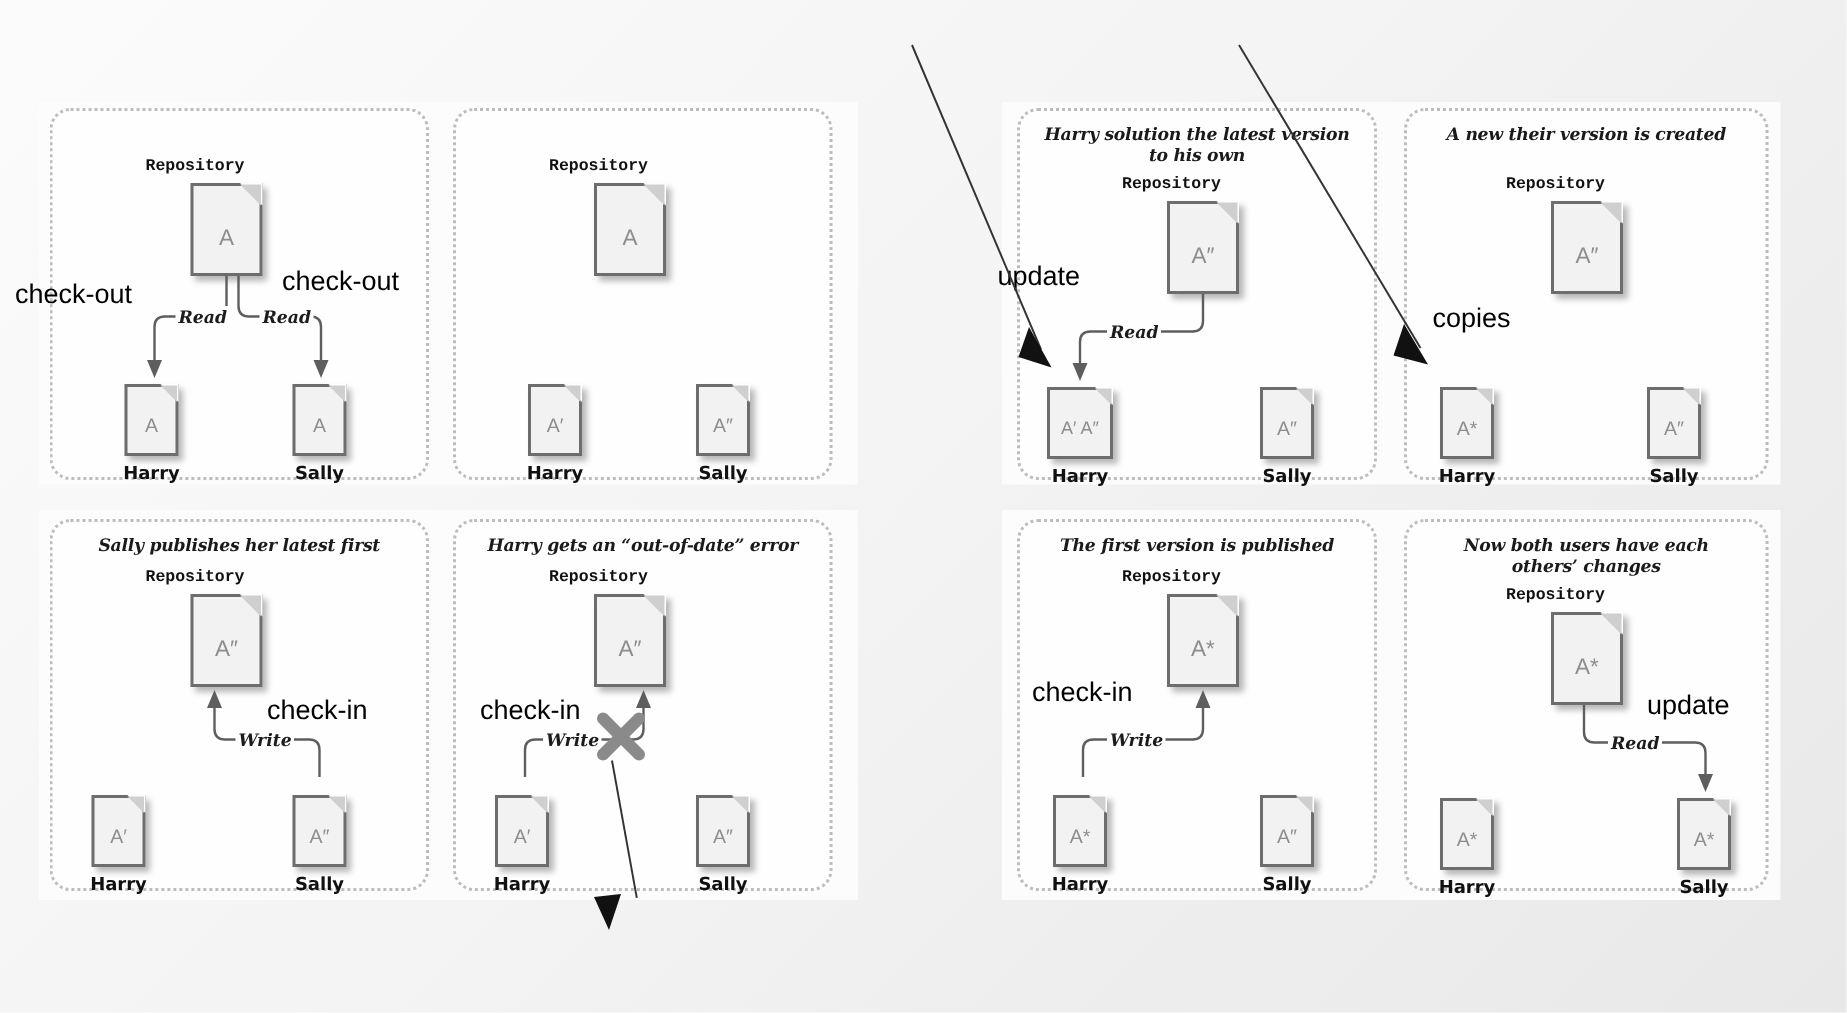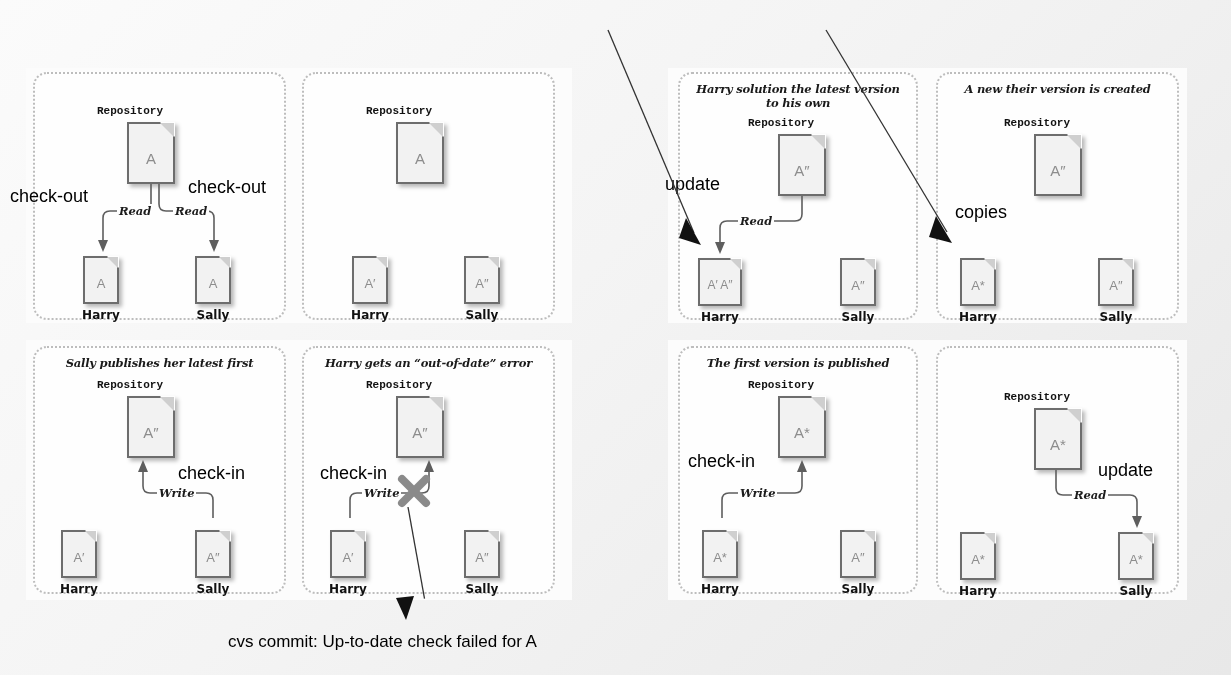--- a/index.html
+++ b/index.html
@@ -377,20 +377,24 @@
         <div class="fold" style="border-width:0 12px 12px 0;border-color:transparent #fefefe transparent transparent;"></div>
         <div class="fold-shade" style="border-width:11px 0 0 11px;border-color:#cfcfcf transparent transparent transparent;"></div>
         <div class="glyph" style="top:18px;font-size:13px;">A″</div>
       </div>
       <div class="caption" style="top:52px;">Sally</div>
     </div>
   </div>
   <div class="callout" style="left:688px;top:451px;">check-in</div>
 
   <div class="panel" style="left:936px;top:346px;width:243px;height:248px;">
+    <div class="panel-title">
+      <span>Now both users have each</span><br>
+      <span>others’ changes</span>
+    </div>
 
     <div class="doc" style="left:96px;top:60px;">
       <div class="toplabel" style="top:-17px;">Repository</div>
       <div class="page" style="width:48px;height:62px;">
         <div class="fold" style="border-width:0 15px 15px 0;border-color:transparent #fefefe transparent transparent;"></div>
         <div class="fold-shade" style="border-width:14px 0 0 14px;border-color:#cfcfcf transparent transparent transparent;"></div>
         <div class="glyph" style="top:26px;font-size:15px;">A*</div>
       </div>
     </div>
 
@@ -413,21 +417,20 @@
       <div class="page" style="width:36px;height:48px;">
         <div class="fold" style="border-width:0 12px 12px 0;border-color:transparent #fefefe transparent transparent;"></div>
         <div class="fold-shade" style="border-width:11px 0 0 11px;border-color:#cfcfcf transparent transparent transparent;"></div>
         <div class="glyph" style="top:18px;font-size:13px;">A*</div>
       </div>
       <div class="caption" style="top:52px;">Sally</div>
     </div>
   </div>
   <div class="callout" style="left:1098px;top:460px;">update</div>
 
-  <div class="bottomcaption" style="left:228px;top:632px;">cvs commit: Up-to-date check failed for A</div>
 
   <svg class="anno">
 
     <line x1="608" y1="30" x2="694" y2="233"></line>
     <polygon points="686,218 701,245 679,238"></polygon>
 
     <line x1="826" y1="30" x2="947" y2="232"></line>
     <polygon points="936,216 952,243 929,237"></polygon>
 
     <line x1="408" y1="507" x2="408" y2="507"></line>

